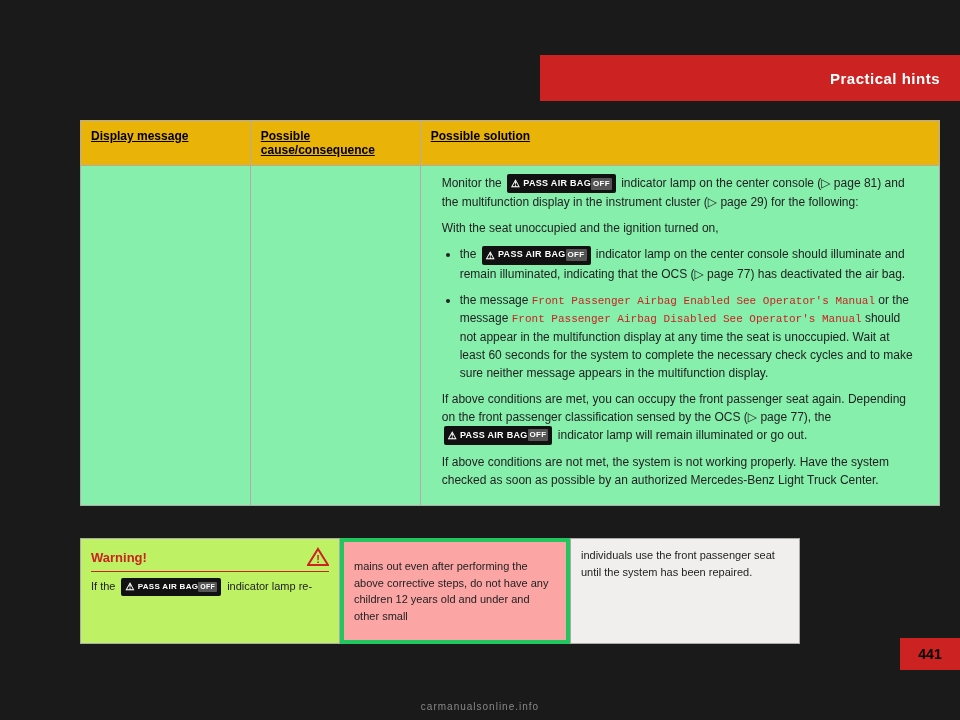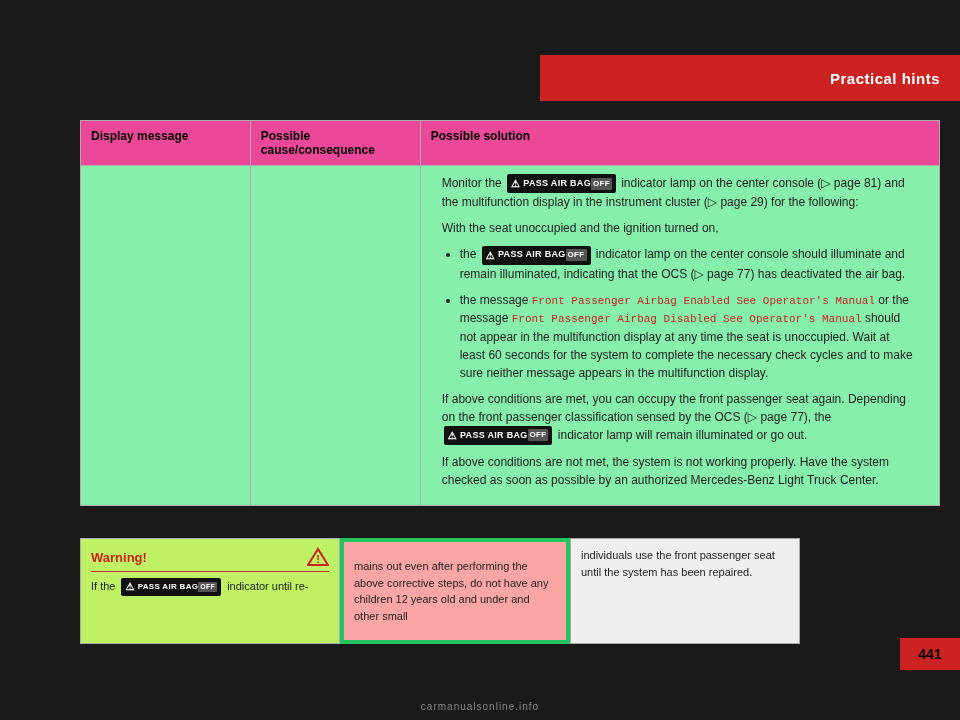--- a/index.html
+++ b/index.html
@@ -44,27 +44,28 @@
       background: #f0efed;
     }
 
     .main-table {
       width: 100%;
       border-collapse: collapse;
       background: #f0efed;
     }
 
     .main-table th {
-      background: #ec4899;
+      background: #eab308;
       font-weight: bold;
       font-size: 12px;
       padding: 8px 10px;
       text-align: left;
       vertical-align: top;
       border: 1px solid #b0ada8;
+      text-decoration: underline;
     }
 
     .main-table td {
       padding: 8px 21px;
       font-size: 12px;
       vertical-align: top;
       border: 1px solid #b0ada8;
       background: #86efac;
       color: #222;
       line-height: 1.5;
@@ -264,21 +265,21 @@
     <div class="warning-header">
       <span class="warning-label">Warning!</span>
       <svg class="warning-triangle" viewBox="0 0 22 20">
         <polygon points="11,2 21,18 1,18" fill="none" stroke="#cc2222" stroke-width="2"></polygon>
         <text x="11" y="16" text-anchor="middle" font-size="11" font-weight="bold" fill="#cc2222">!</text>
       </svg>
     </div>
     <div class="warning-body">
       <span>If the</span>
       <span class="airbag-badge" style="font-size:8px;"><span class="icon-part">⚠</span> PASS AIR BAG <span style="background:#555;color:#fff;padding:0 2px;font-size:7px;border-radius:1px;">OFF</span></span>
-      <span>indicator until re-</span>
+      <span>indicator lamp re-</span>
     </div>
   </div>
   <div class="warning-text-box">
     <span>mains out even after performing the above corrective steps, do not have any children 12 years old and under and other small</span>
   </div>
   <div class="warning-text-box2">
     <span>individuals use the front passenger seat until the system has been repaired.</span>
   </div>
 </div>
 

